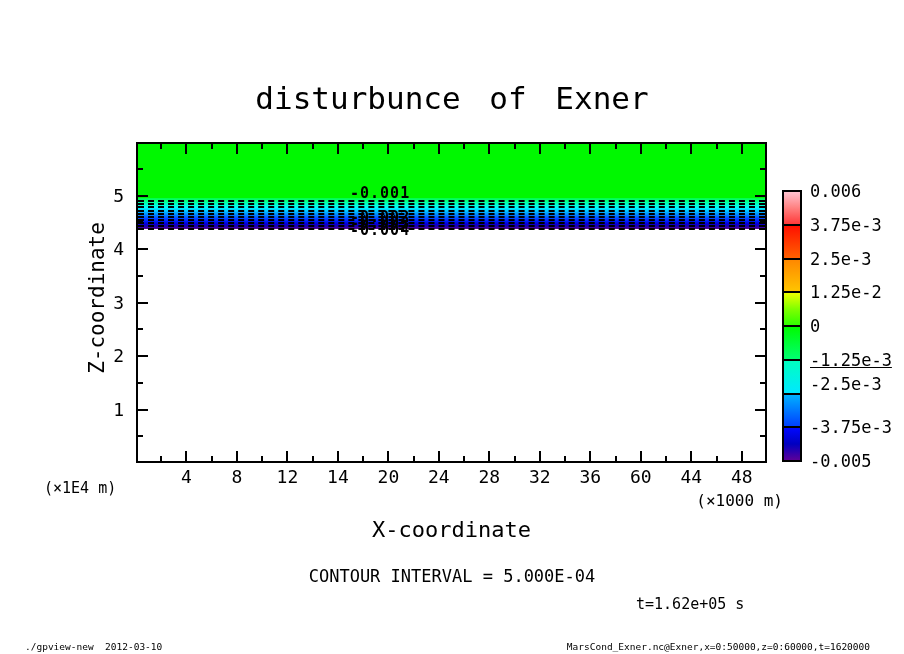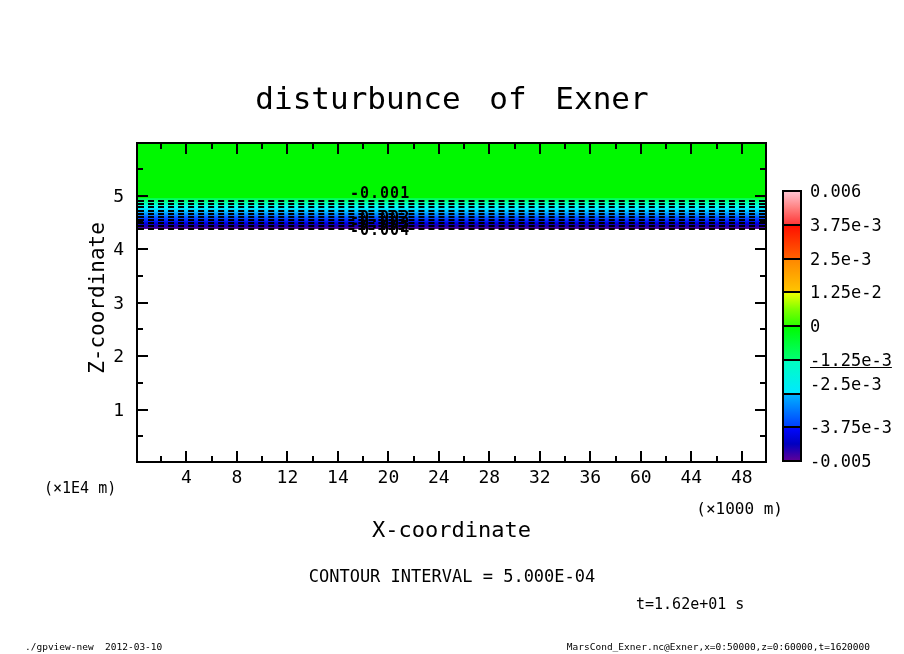--- a/index.html
+++ b/index.html
@@ -6,21 +6,21 @@
   body{
     width:904px;height:654px;position:relative;background:#ffffff;
     font-family:"DejaVu Sans Mono","Liberation Mono",monospace;color:#000;
     overflow:hidden;
   }
   .abs{position:absolute;white-space:pre;}
   .title{left:150px;top:80px;width:604px;text-align:center;font-size:31px;word-spacing:10px;letter-spacing:0px;}
   .xlabel{left:136px;top:517px;width:631px;text-align:center;font-size:22px;}
   .ylabel{left:97px;top:298px;transform:translate(-50%,-50%) rotate(-90deg);font-size:21px;}
   .yunit{left:44px;top:479px;font-size:15px;}
-  .xunit{left:640px;top:491px;width:143px;text-align:right;font-size:16px;margin-top:8px;}
+  .xunit{left:640px;top:491px;width:143px;text-align:right;font-size:16px;}
   .contourline-note{left:152px;top:566px;width:600px;text-align:center;font-size:17px;}
   .time-note{left:636px;top:595px;font-size:15px;}
   .footer{top:641px;font-size:9.5px;}
   .footer-left{left:25px;}
   .footer-right{right:34px;text-align:right;}
   #plot-frame{
     position:absolute;left:136px;top:142px;width:631px;height:321px;
     border:2px solid #000;box-sizing:border-box;background:#fff;
   }
   #colorbar-box{
@@ -168,16 +168,16 @@
     <div class="cb-seg" style="background: linear-gradient(rgb(255, 16, 0), rgb(255, 96, 0));"></div>
     <div class="cb-seg" style="background: linear-gradient(rgb(255, 136, 0), rgb(255, 196, 0));"></div>
     <div class="cb-seg" style="background: linear-gradient(rgb(238, 255, 0), rgb(128, 255, 0), rgb(48, 255, 0));"></div>
     <div class="cb-seg" style="background: linear-gradient(rgb(0, 251, 0), rgb(0, 255, 112));"></div>
     <div class="cb-seg" style="background: linear-gradient(rgb(0, 255, 192), rgb(0, 232, 255));"></div>
     <div class="cb-seg" style="background: linear-gradient(rgb(0, 176, 255), rgb(0, 64, 255));"></div>
     <div class="cb-seg" style="background: linear-gradient(rgb(0, 8, 255), rgb(0, 0, 192), rgb(92, 0, 153));"></div>
   </div>
 
 <div class="abs contourline-note">CONTOUR INTERVAL = 5.000E-04</div>
-<div class="abs time-note">t=1.62e+01 s</div>
+<div class="abs time-note">t=1.62e+05 s</div>
 
 <div class="abs footer footer-left">./gpview-new  2012-03-10</div>
 <div class="abs footer footer-right">MarsCond_Exner.nc@Exner,x=0:50000,z=0:60000,t=1620000</div>
 
 </body></html>

